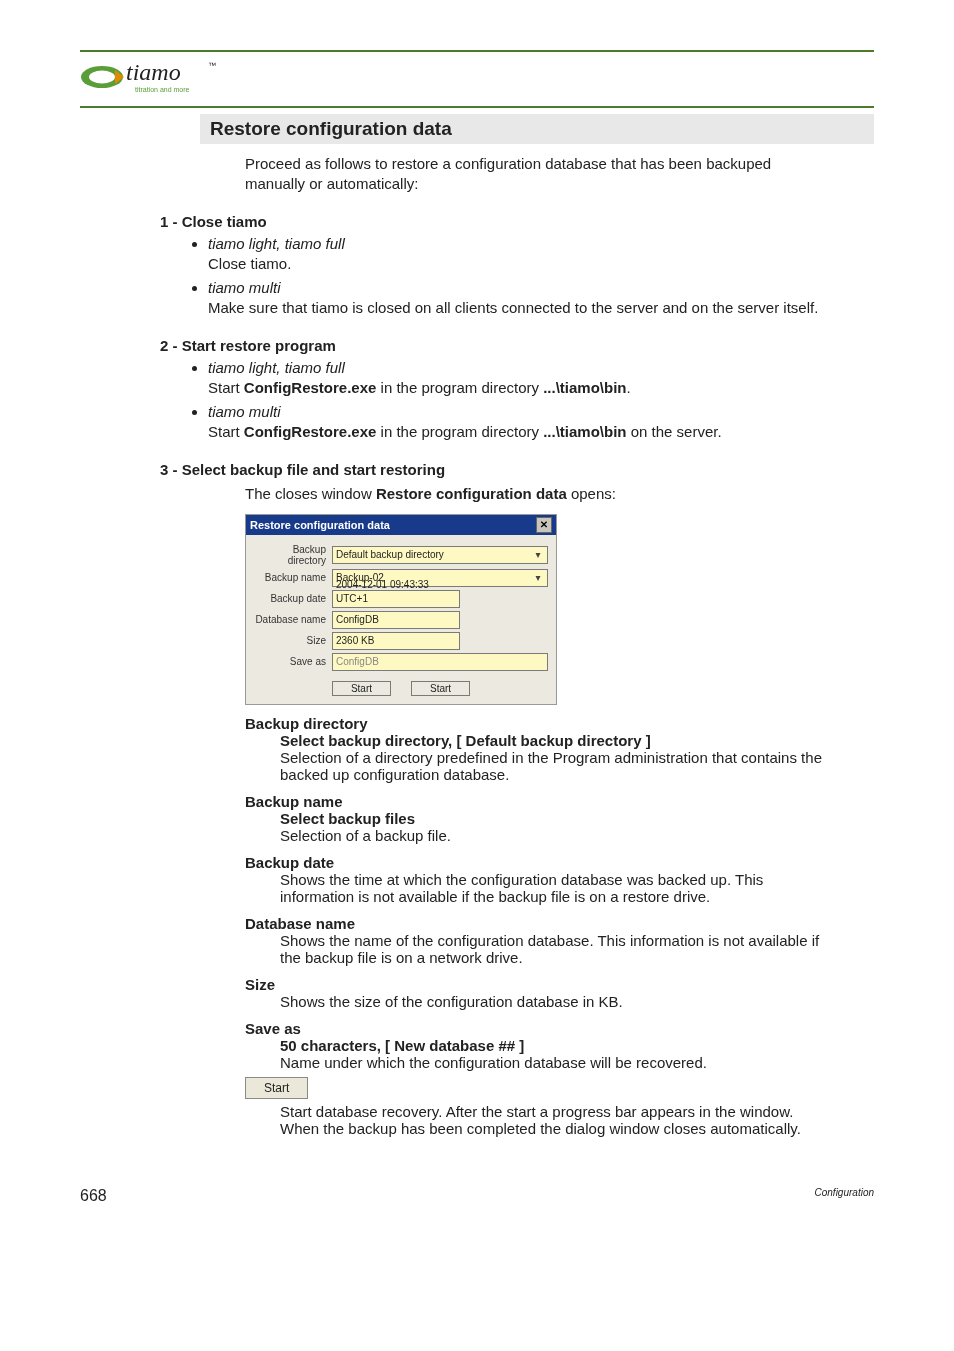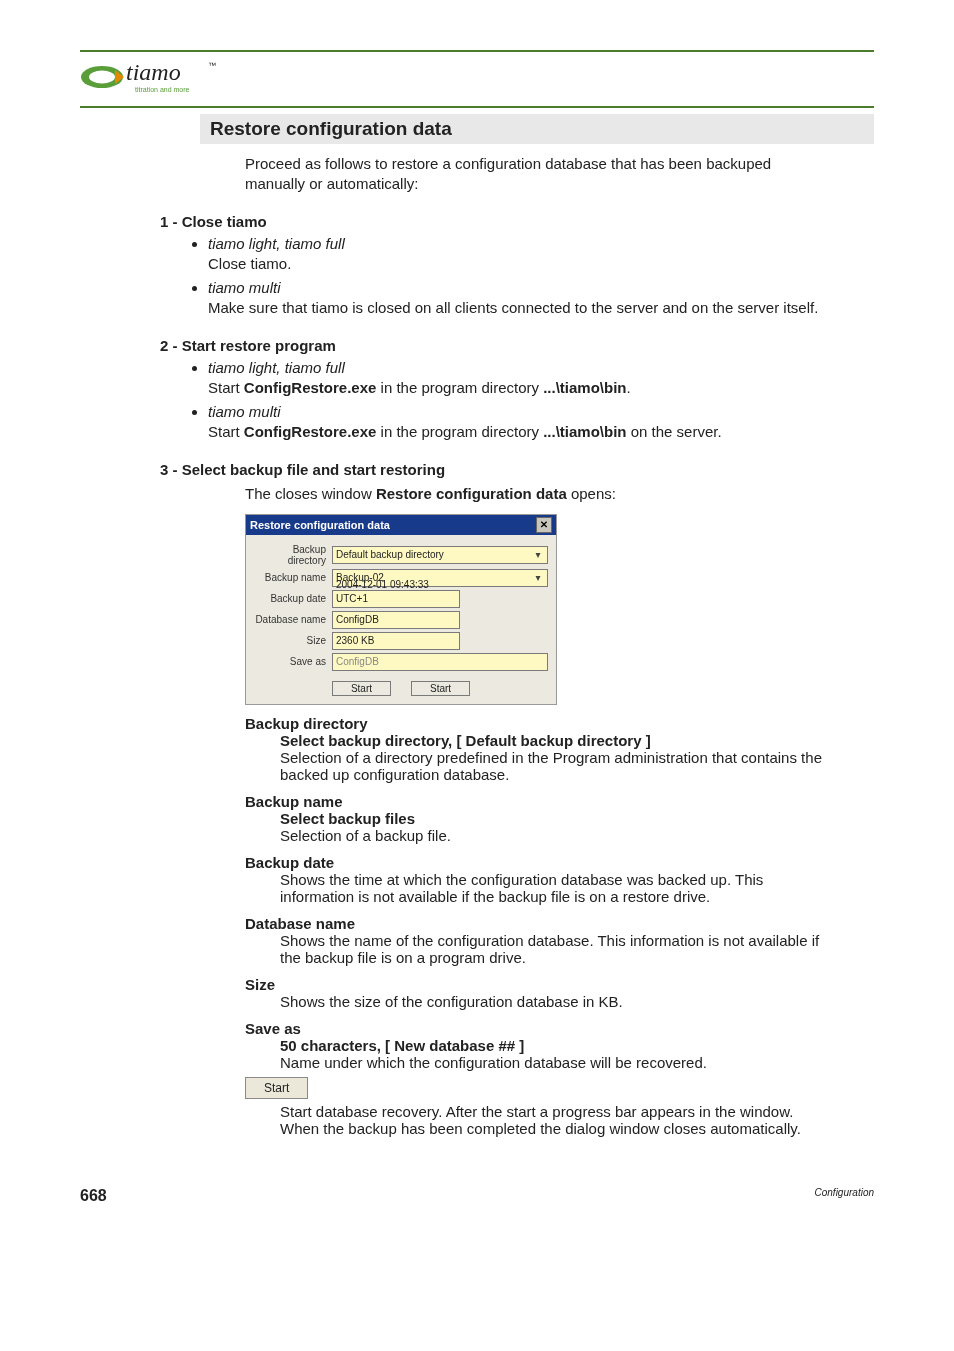--- a/index.html
+++ b/index.html
@@ -89,21 +89,21 @@
   }
   .start-chip{
     display:inline-block;
     border:1px solid #8a8a8a;
     background:#ebe8da;
     padding:3px 18px;
     font-size:12px;
     margin:6px 0 4px 0;
   }
   .footer{display:flex;justify-content:space-between;margin-top:50px;}
-  .pg{font-weight:bold;font-size:16px;}
+  .pg{font-weight:normal;font-size:16px;}
   .cfg{font-style:italic;font-size:10px;}
   .intro{margin-bottom:14px;}
 </style>
 </head>
 <body>
 
 <div class="page">
   <div class="topline"></div>
   <div class="logo">
     <svg width="160" height="42" viewBox="0 0 160 42">
@@ -214,21 +214,21 @@
     <div class="field-desc">Selection of a directory predefined in the Program administration that contains the backed up configuration database.</div>
 
     <div class="field-label">Backup name</div>
     <div class="field-sub">Select backup files</div>
     <div class="field-desc">Selection of a backup file.</div>
 
     <div class="field-label">Backup date</div>
     <div class="field-desc">Shows the time at which the configuration database was backed up. This information is not available if the backup file is on a restore drive.</div>
 
     <div class="field-label">Database name</div>
-    <div class="field-desc">Shows the name of the configuration database. This information is not available if the backup file is on a program drive.</div>
+    <div class="field-desc">Shows the name of the configuration database. This information is not available if the backup file is on a network drive.</div>
 
     <div class="field-label">Size</div>
     <div class="field-desc">Shows the size of the configuration database in KB.</div>
 
     <div class="field-label">Save as</div>
     <div class="field-sub">50 characters, [ New database ## ]</div>
     <div class="field-desc">Name under which the configuration database will be recovered.</div>
 
     <div class="start-chip">Start</div>
     <div class="field-desc">Start database recovery. After the start a progress bar appears in the window. When the backup has been completed the dialog window closes automatically.</div>

